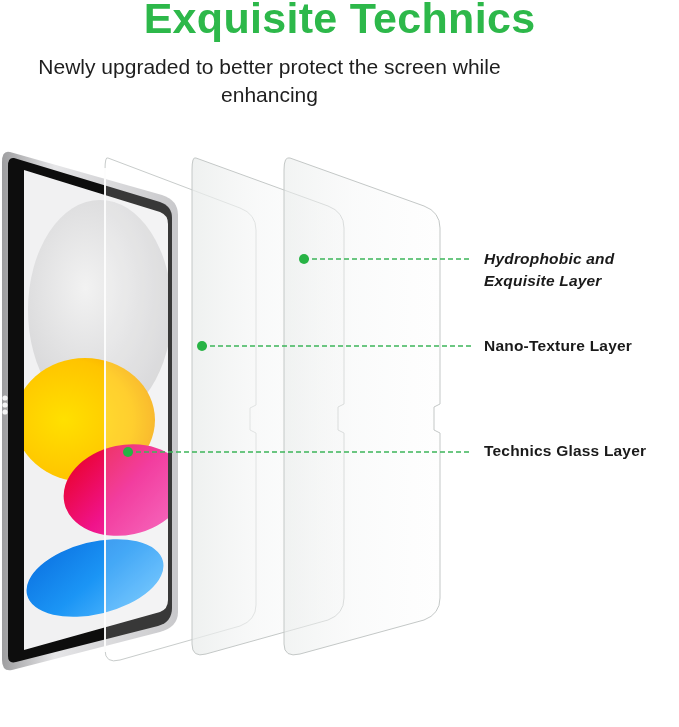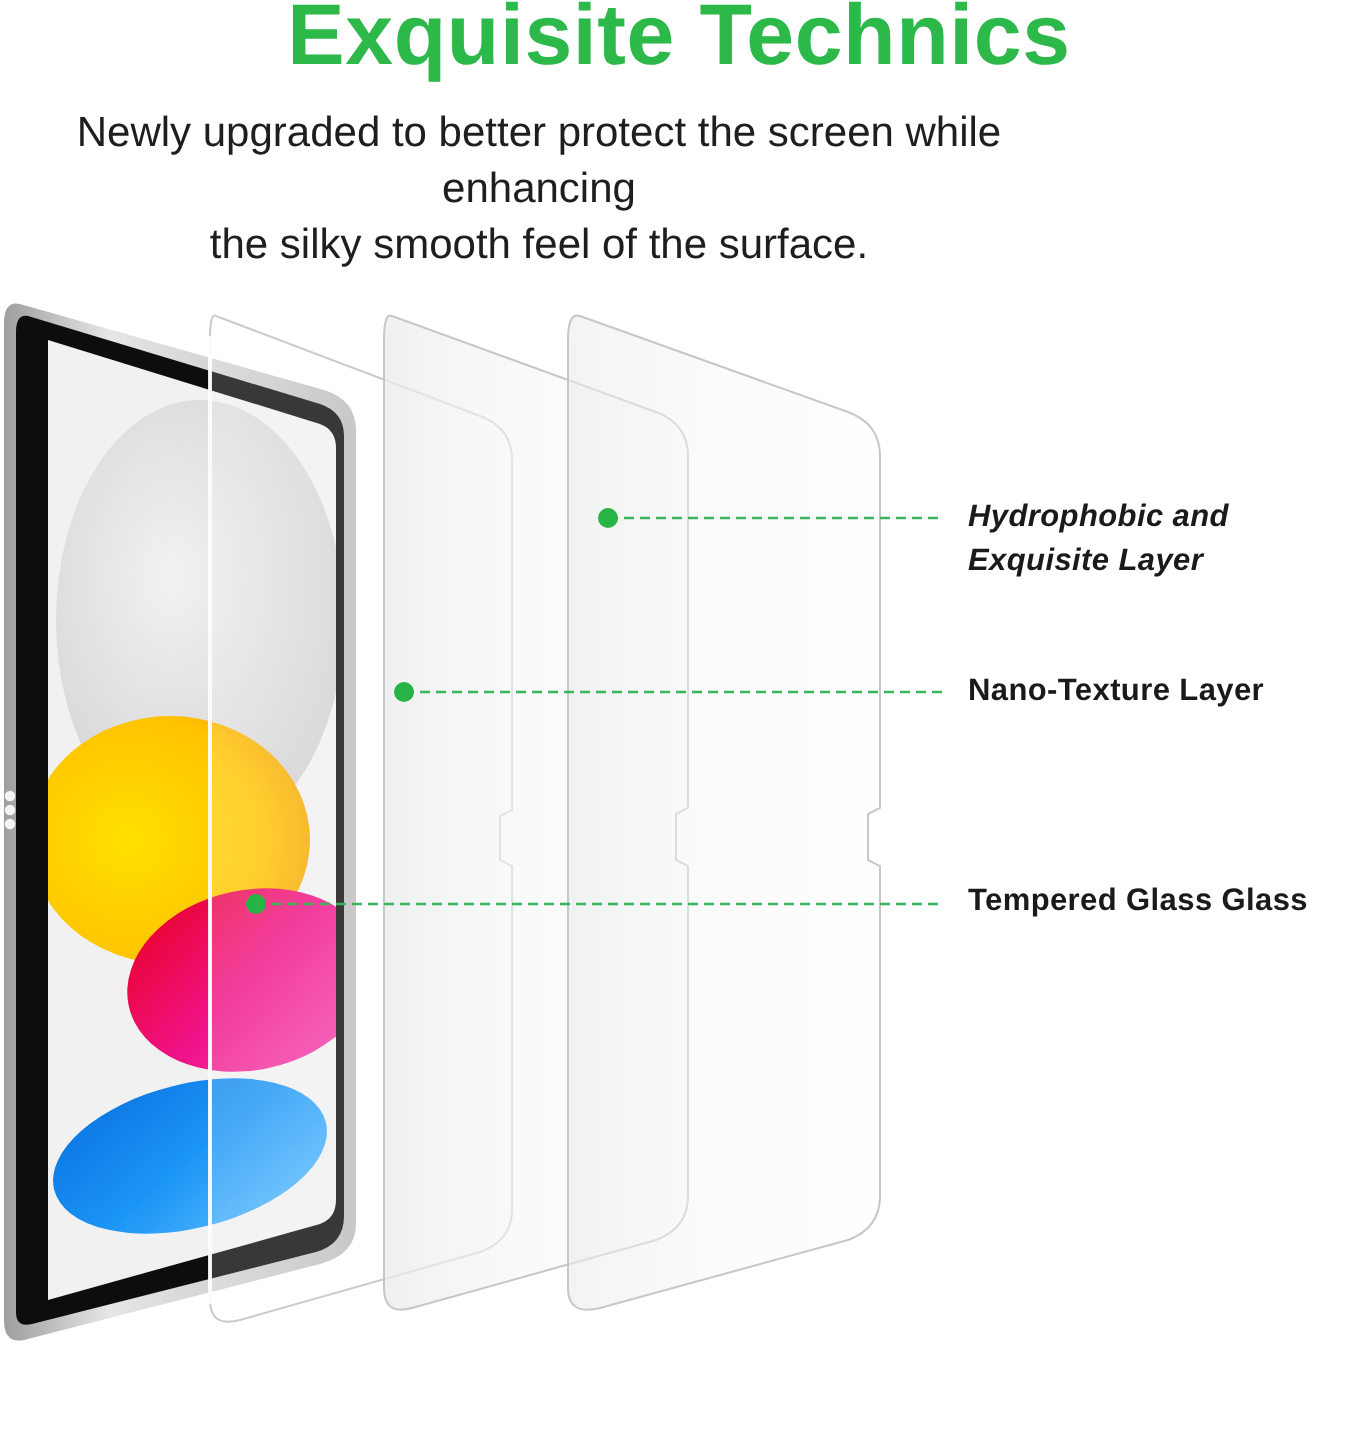--- a/index.html
+++ b/index.html
@@ -20,21 +20,20 @@
       font-size: 15.5px; line-height: 22px; color: #1a1a1a; letter-spacing: 0.2px;
     }
     .label span { display: block; }
   </style>
 </head>
 <body>
 
 <h1 class="headline">Exquisite Technics</h1>
 <p class="subtitle">
   <span>Newly upgraded to better protect the screen while enhancing</span>
-  <span>the silky smooth feel of the surface.</span>
 </p>
 
 <svg class="illustration" viewBox="0 140 679 587" width="679" height="587" xmlns="http://www.w3.org/2000/svg">
   <defs>
     <linearGradient id="frameGrad" x1="0" y1="0" x2="1" y2="0">
       <stop offset="0" stop-color="#9e9ea0"></stop>
       <stop offset="0.3" stop-color="#e6e6e8"></stop>
       <stop offset="1" stop-color="#bdbdc0"></stop>
     </linearGradient>
     <radialGradient id="greyCircle" cx="0.4" cy="0.4" r="0.7">
@@ -113,14 +112,14 @@
 </svg>
 
 <div class="label" style="top:248px;font-style:italic;">
   <span>Hydrophobic and</span>
   <span>Exquisite Layer</span>
 </div>
 <div class="label" style="top:335px;">
   <span>Nano-Texture Layer</span>
 </div>
 <div class="label" style="top:440px;">
-  <span>Tempered Glass Glass</span>
+  <span>Technics Glass Layer</span>
 </div>
 
 </body></html>

